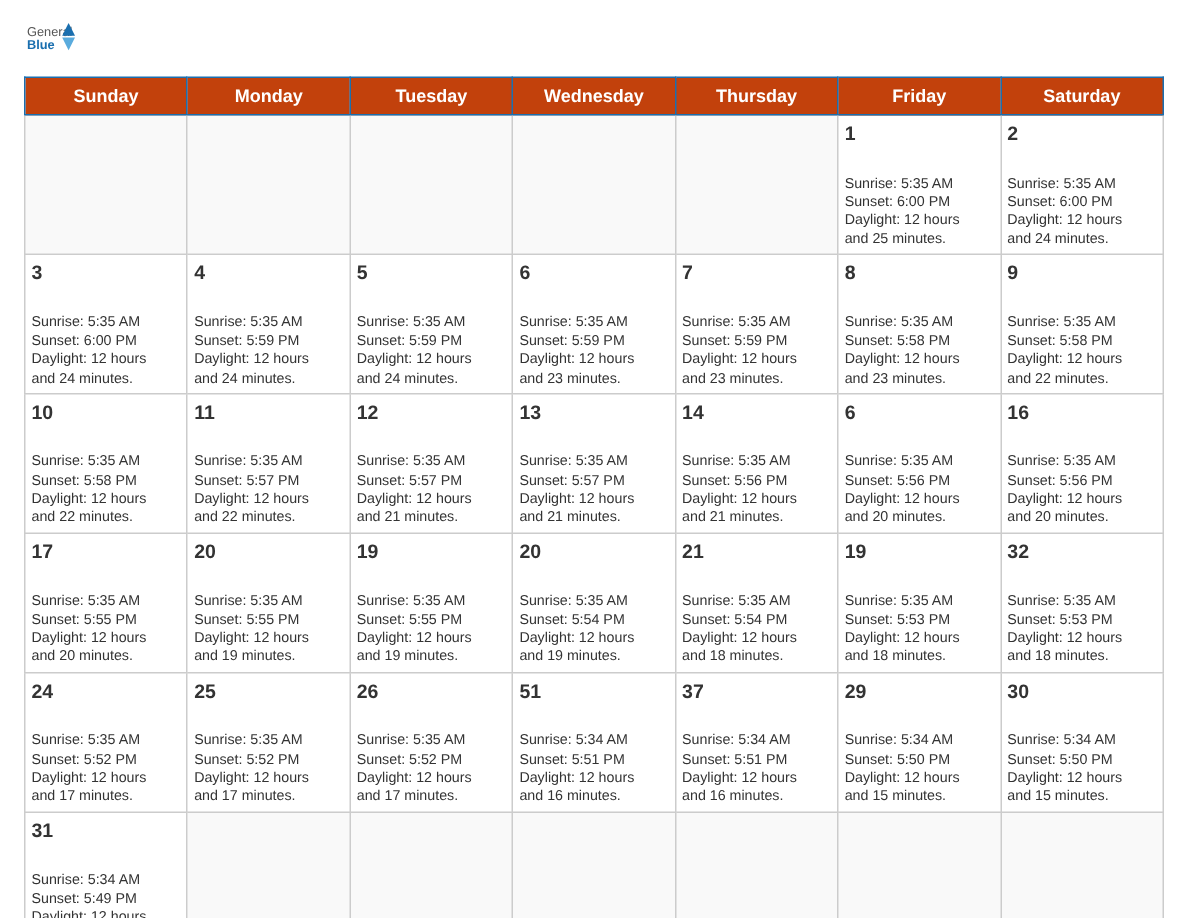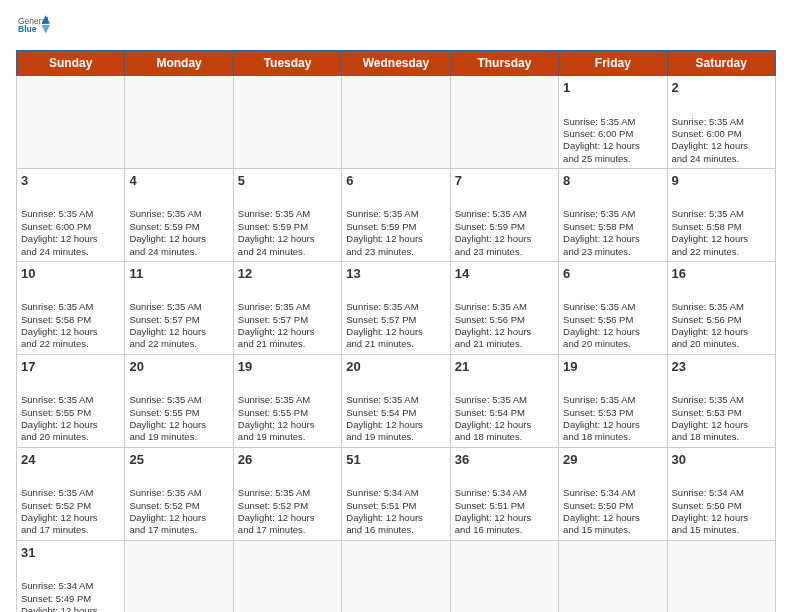--- a/index.html
+++ b/index.html
@@ -277,21 +277,21 @@
 and 18 minutes.</div>
           </td>
           <td>
             <span class="day-num">19</span>
             <div class="day-info" style="white-space: pre-line;">Sunrise: 5:35 AM
 Sunset: 5:53 PM
 Daylight: 12 hours
 and 18 minutes.</div>
           </td>
           <td>
-            <span class="day-num">23</span>
+            <span class="day-num">32</span>
             <div class="day-info" style="white-space: pre-line;">Sunrise: 5:35 AM
 Sunset: 5:53 PM
 Daylight: 12 hours
 and 18 minutes.</div>
           </td>
         </tr>
         <tr>
           <td>
             <span class="day-num">24</span>
             <div class="day-info" style="white-space: pre-line;">Sunrise: 5:35 AM
@@ -314,21 +314,21 @@
 and 17 minutes.</div>
           </td>
           <td>
             <span class="day-num">51</span>
             <div class="day-info" style="white-space: pre-line;">Sunrise: 5:34 AM
 Sunset: 5:51 PM
 Daylight: 12 hours
 and 16 minutes.</div>
           </td>
           <td>
-            <span class="day-num">36</span>
+            <span class="day-num">37</span>
             <div class="day-info" style="white-space: pre-line;">Sunrise: 5:34 AM
 Sunset: 5:51 PM
 Daylight: 12 hours
 and 16 minutes.</div>
           </td>
           <td>
             <span class="day-num">29</span>
             <div class="day-info" style="white-space: pre-line;">Sunrise: 5:34 AM
 Sunset: 5:50 PM
 Daylight: 12 hours

